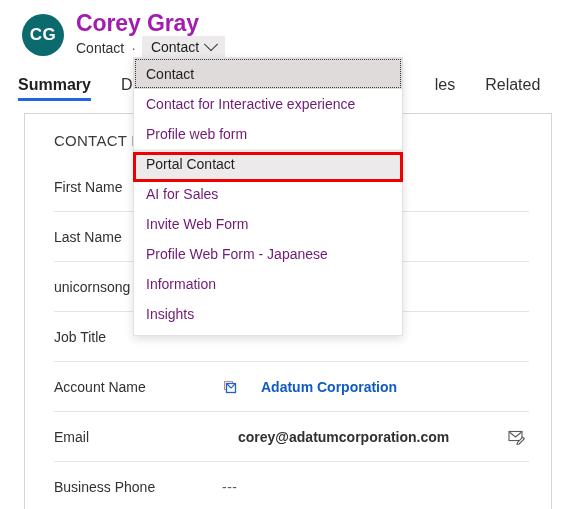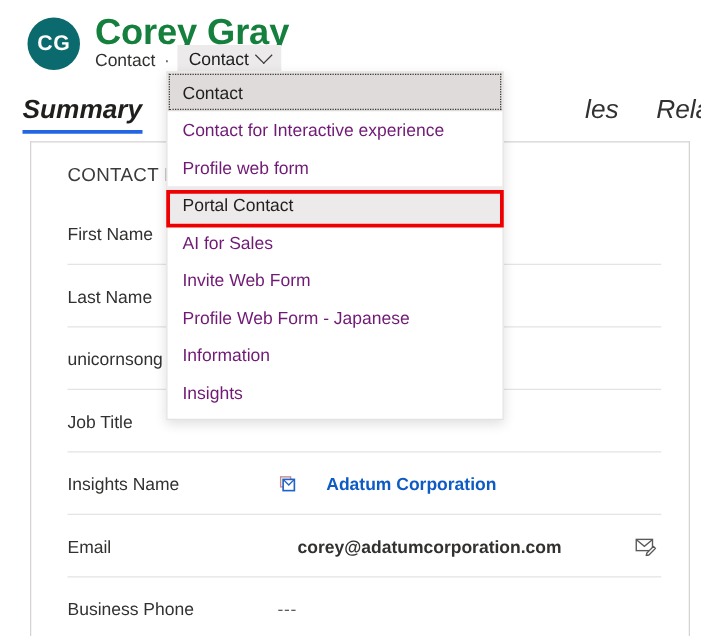--- a/index.html
+++ b/index.html
@@ -34,23 +34,23 @@
     font-size: 17px;
     font-weight: 600;
     letter-spacing: 0.4px;
     display: flex;
     align-items: center;
     justify-content: center;
   }
   #record-title {
     position: absolute;
     left: 76px; top: 10px;
-    font-size: 29px;
+    font-size: 23px;
     font-weight: 700;
-    color: #15803d;
+    color: #a21caf;
     letter-spacing: -0.1px;
   }
   #subtitle-row {
     position: absolute;
     left: 76px; top: 36px;
     display: flex;
     align-items: center;
     font-size: 14px;
     color: #323130;
   }
@@ -84,28 +84,27 @@
   
   #tab-bar {
     position: absolute;
     left: 0; top: 76px;
     width: 561px;
     height: 32px;
     display: flex;
     align-items: flex-start;
   }
   .tab {
-    font-size: 21px;
+    font-size: 16px;
     color: #323130;
     padding: 0 0 7px 0;
     margin-right: 30px;
     cursor: pointer;
     position: relative;
     white-space: nowrap;
-    font-style: italic;
   }
   .tab:first-child { margin-left: 18px; }
   .tab.selected {
     font-weight: 700;
     color: #201f1e;
   }
   .tab.selected::after {
     content: "";
     position: absolute;
     left: 0; right: 0; bottom: 0;
@@ -285,21 +284,21 @@
       <div class="field-label">unicornsong</div>
       <div class="field-value"></div>
     </div>
 
     <div class="field-row">
       <div class="field-label">Job Title</div>
       <div class="field-value"></div>
     </div>
 
     <div class="field-row">
-      <div class="field-label">Insights Name</div>
+      <div class="field-label">Account Name</div>
       <div class="field-value link">
         <span style="display:inline-flex;">
           <svg width="16" height="16" viewBox="0 0 16 16" aria-hidden="true">
             <rect x="2.5" y="2.5" width="8" height="8" fill="none" stroke="#c08a8a" stroke-width="1.1"></rect>
             <rect x="4.5" y="4.5" width="9" height="9" fill="#ffffff" stroke="#1f62c9" stroke-width="1.3"></rect>
             <path d="M4.5 4.5 L9 9 L13.5 4.5" fill="none" stroke="#1f62c9" stroke-width="1.1"></path>
           </svg>
         </span>
         <span>Adatum Corporation</span>
       </div>

